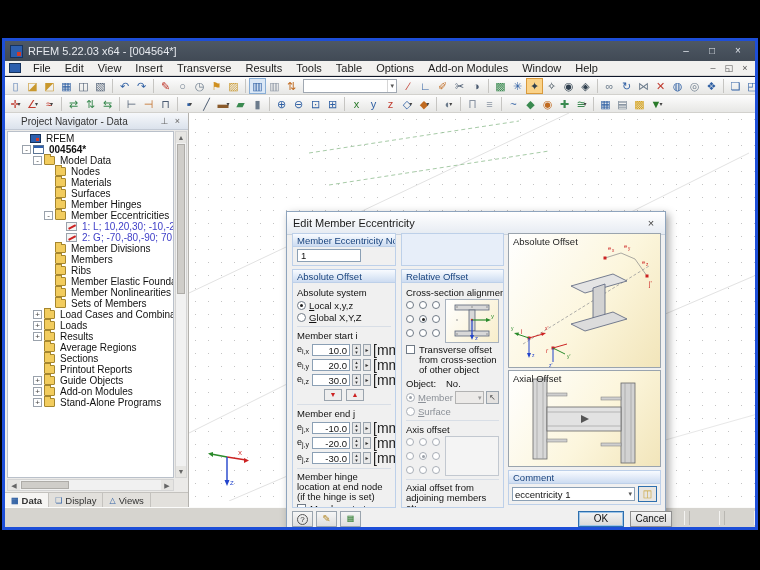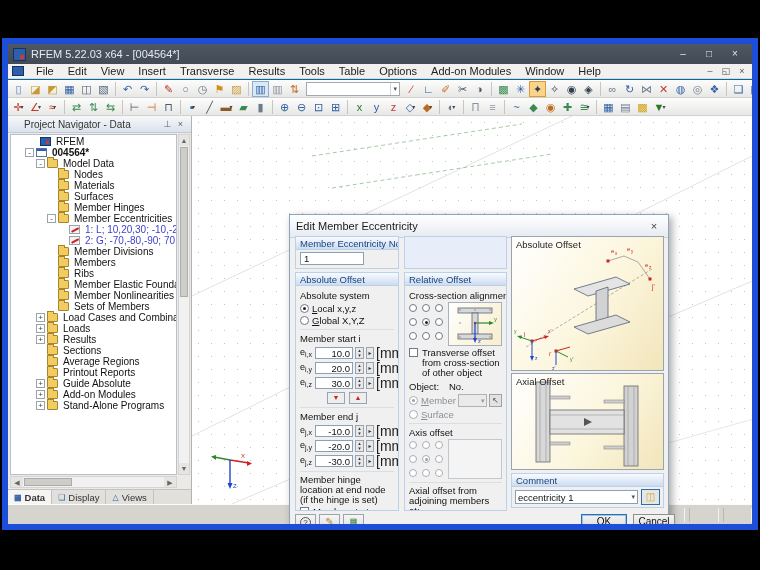--- a/index.html
+++ b/index.html
@@ -1,19 +1,19 @@
 <!DOCTYPE html>
 <html><head>
 <meta charset="utf-8">
 <style>
   html,body{margin:0;padding:0;background:#000;}
   *{box-sizing:border-box;}
   .screen{position:relative;width:760px;height:570px;background:#000;overflow:hidden;
           font-family:"Liberation Sans",sans-serif;-webkit-font-smoothing:antialiased;}
-  .app{position:absolute;left:2px;top:38px;width:756px;height:492px;background:#0369a1;border:6px solid #1d4ed8;overflow:hidden;}
+  .app{position:absolute;left:2px;top:38px;width:756px;height:492px;background:#0f172a;border:3px solid #1d4ed8;overflow:hidden;}
 
   
   .titlebar{position:absolute;left:0;top:0;right:0;height:20px;background:linear-gradient(#4e5864,#414a55);
             display:flex;align-items:center;padding:0 5px;color:#e6e9ee;font-size:11px;}
   .app-ico{width:13px;height:13px;background:#2d5fae;border:1px solid #16335e;margin-right:5px;position:relative;flex:0 0 auto;}
   .app-ico::after{content:"";position:absolute;right:1px;bottom:1px;width:4px;height:4px;background:#d03a2a;}
   .title-text{flex:1 1 auto;white-space:nowrap;overflow:hidden;}
   .win-controls{display:flex;gap:2px;}
   .win-btn{width:24px;height:15px;text-align:center;line-height:14px;font-size:10px;color:#dfe4ea;}
 
@@ -296,21 +296,21 @@
 
   <div class="content">
 
     <div class="navigator">
       <div class="nav-header">
         <span class="t">Project Navigator - Data</span>
         <span class="nav-hbtn">⊥</span>
         <span class="nav-hbtn">×</span>
       </div>
       <div class="tree" id="tree">
-            <div class="tree-row" style="padding-left: 18px;">
+            <div class="tree-row" style="padding-left: 11px;">
               <span class="t-spc"></span>
               <span class="ticon i-rfem"></span>
               <span class="t-lbl">RFEM</span>
             </div>
             <div class="tree-row" style="padding-left: 14px;">
               <span class="t-exp">-</span>
               <span class="ticon i-model"></span>
               <span class="t-lbl bold">004564*</span>
             </div>
             <div class="tree-row" style="padding-left: 25px;">
@@ -394,36 +394,36 @@
               <span class="t-lbl">Loads</span>
             </div>
             <div class="tree-row" style="padding-left: 25px;">
               <span class="t-exp">+</span>
               <span class="ticon i-folder"></span>
               <span class="t-lbl">Results</span>
             </div>
             <div class="tree-row" style="padding-left: 25px;">
               <span class="t-spc"></span>
               <span class="ticon i-folder"></span>
+              <span class="t-lbl">Average Regions</span>
+            </div>
+            <div class="tree-row" style="padding-left: 25px;">
+              <span class="t-spc"></span>
+              <span class="ticon i-folder"></span>
               <span class="t-lbl">Sections</span>
             </div>
             <div class="tree-row" style="padding-left: 25px;">
               <span class="t-spc"></span>
               <span class="ticon i-folder"></span>
-              <span class="t-lbl">Average Regions</span>
-            </div>
-            <div class="tree-row" style="padding-left: 25px;">
-              <span class="t-spc"></span>
-              <span class="ticon i-folder"></span>
               <span class="t-lbl">Printout Reports</span>
             </div>
             <div class="tree-row" style="padding-left: 25px;">
               <span class="t-exp">+</span>
               <span class="ticon i-folder"></span>
-              <span class="t-lbl">Guide Absolute</span>
+              <span class="t-lbl">Guide Objects</span>
             </div>
             <div class="tree-row" style="padding-left: 25px;">
               <span class="t-exp">+</span>
               <span class="ticon i-folder"></span>
               <span class="t-lbl">Add-on Modules</span>
             </div>
             <div class="tree-row" style="padding-left: 25px;">
               <span class="t-exp">+</span>
               <span class="ticon i-folder"></span>
               <span class="t-lbl">Stand-Alone Programs</span>

